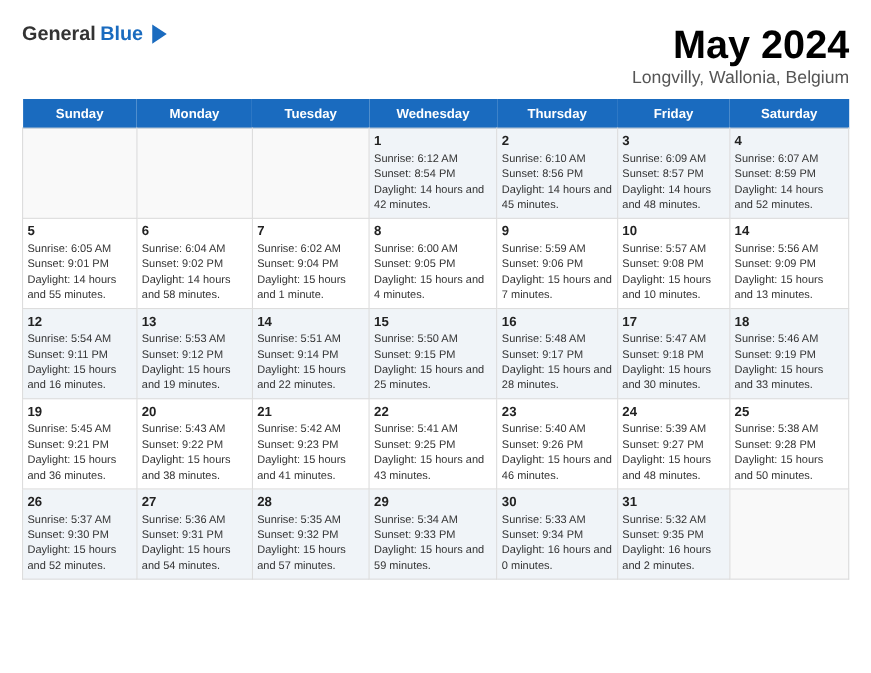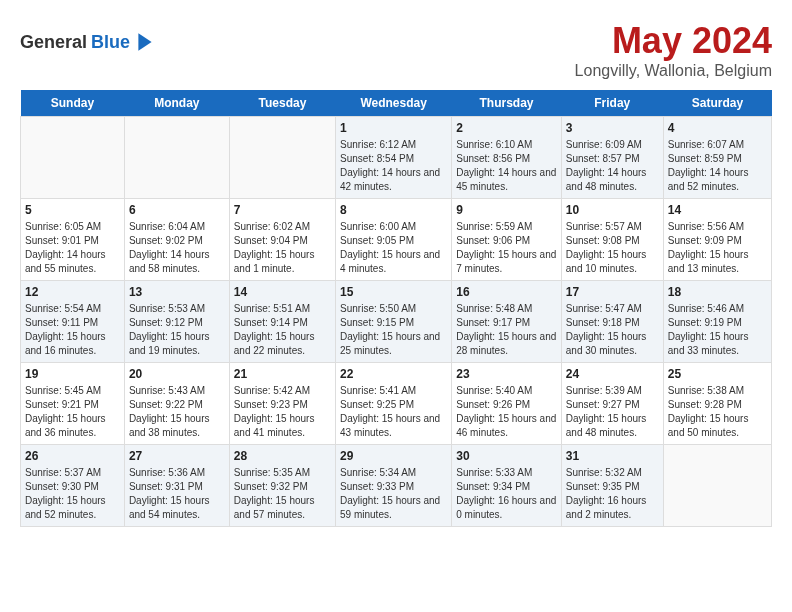--- a/index.html
+++ b/index.html
@@ -11,31 +11,29 @@
       padding: 20px;
     }
     .header-area {
       display: flex;
       justify-content: space-between;
       align-items: flex-start;
       margin-bottom: 10px;
     }
     .logo {
       display: flex;
-      align-items: center;
       gap: 4px;
-      margin-top: 11px;
     }
     .title-area {
       text-align: right;
     }
     .main-title {
       font-size: 36px;
       font-weight: bold;
-      color: #b91c1c;
+      color: #000000;
     }
     .subtitle {
       font-size: 16px;
       color: #555;
     }
     table {
       width: 100%;
       border-collapse: collapse;
       font-size: 11px;
     }

